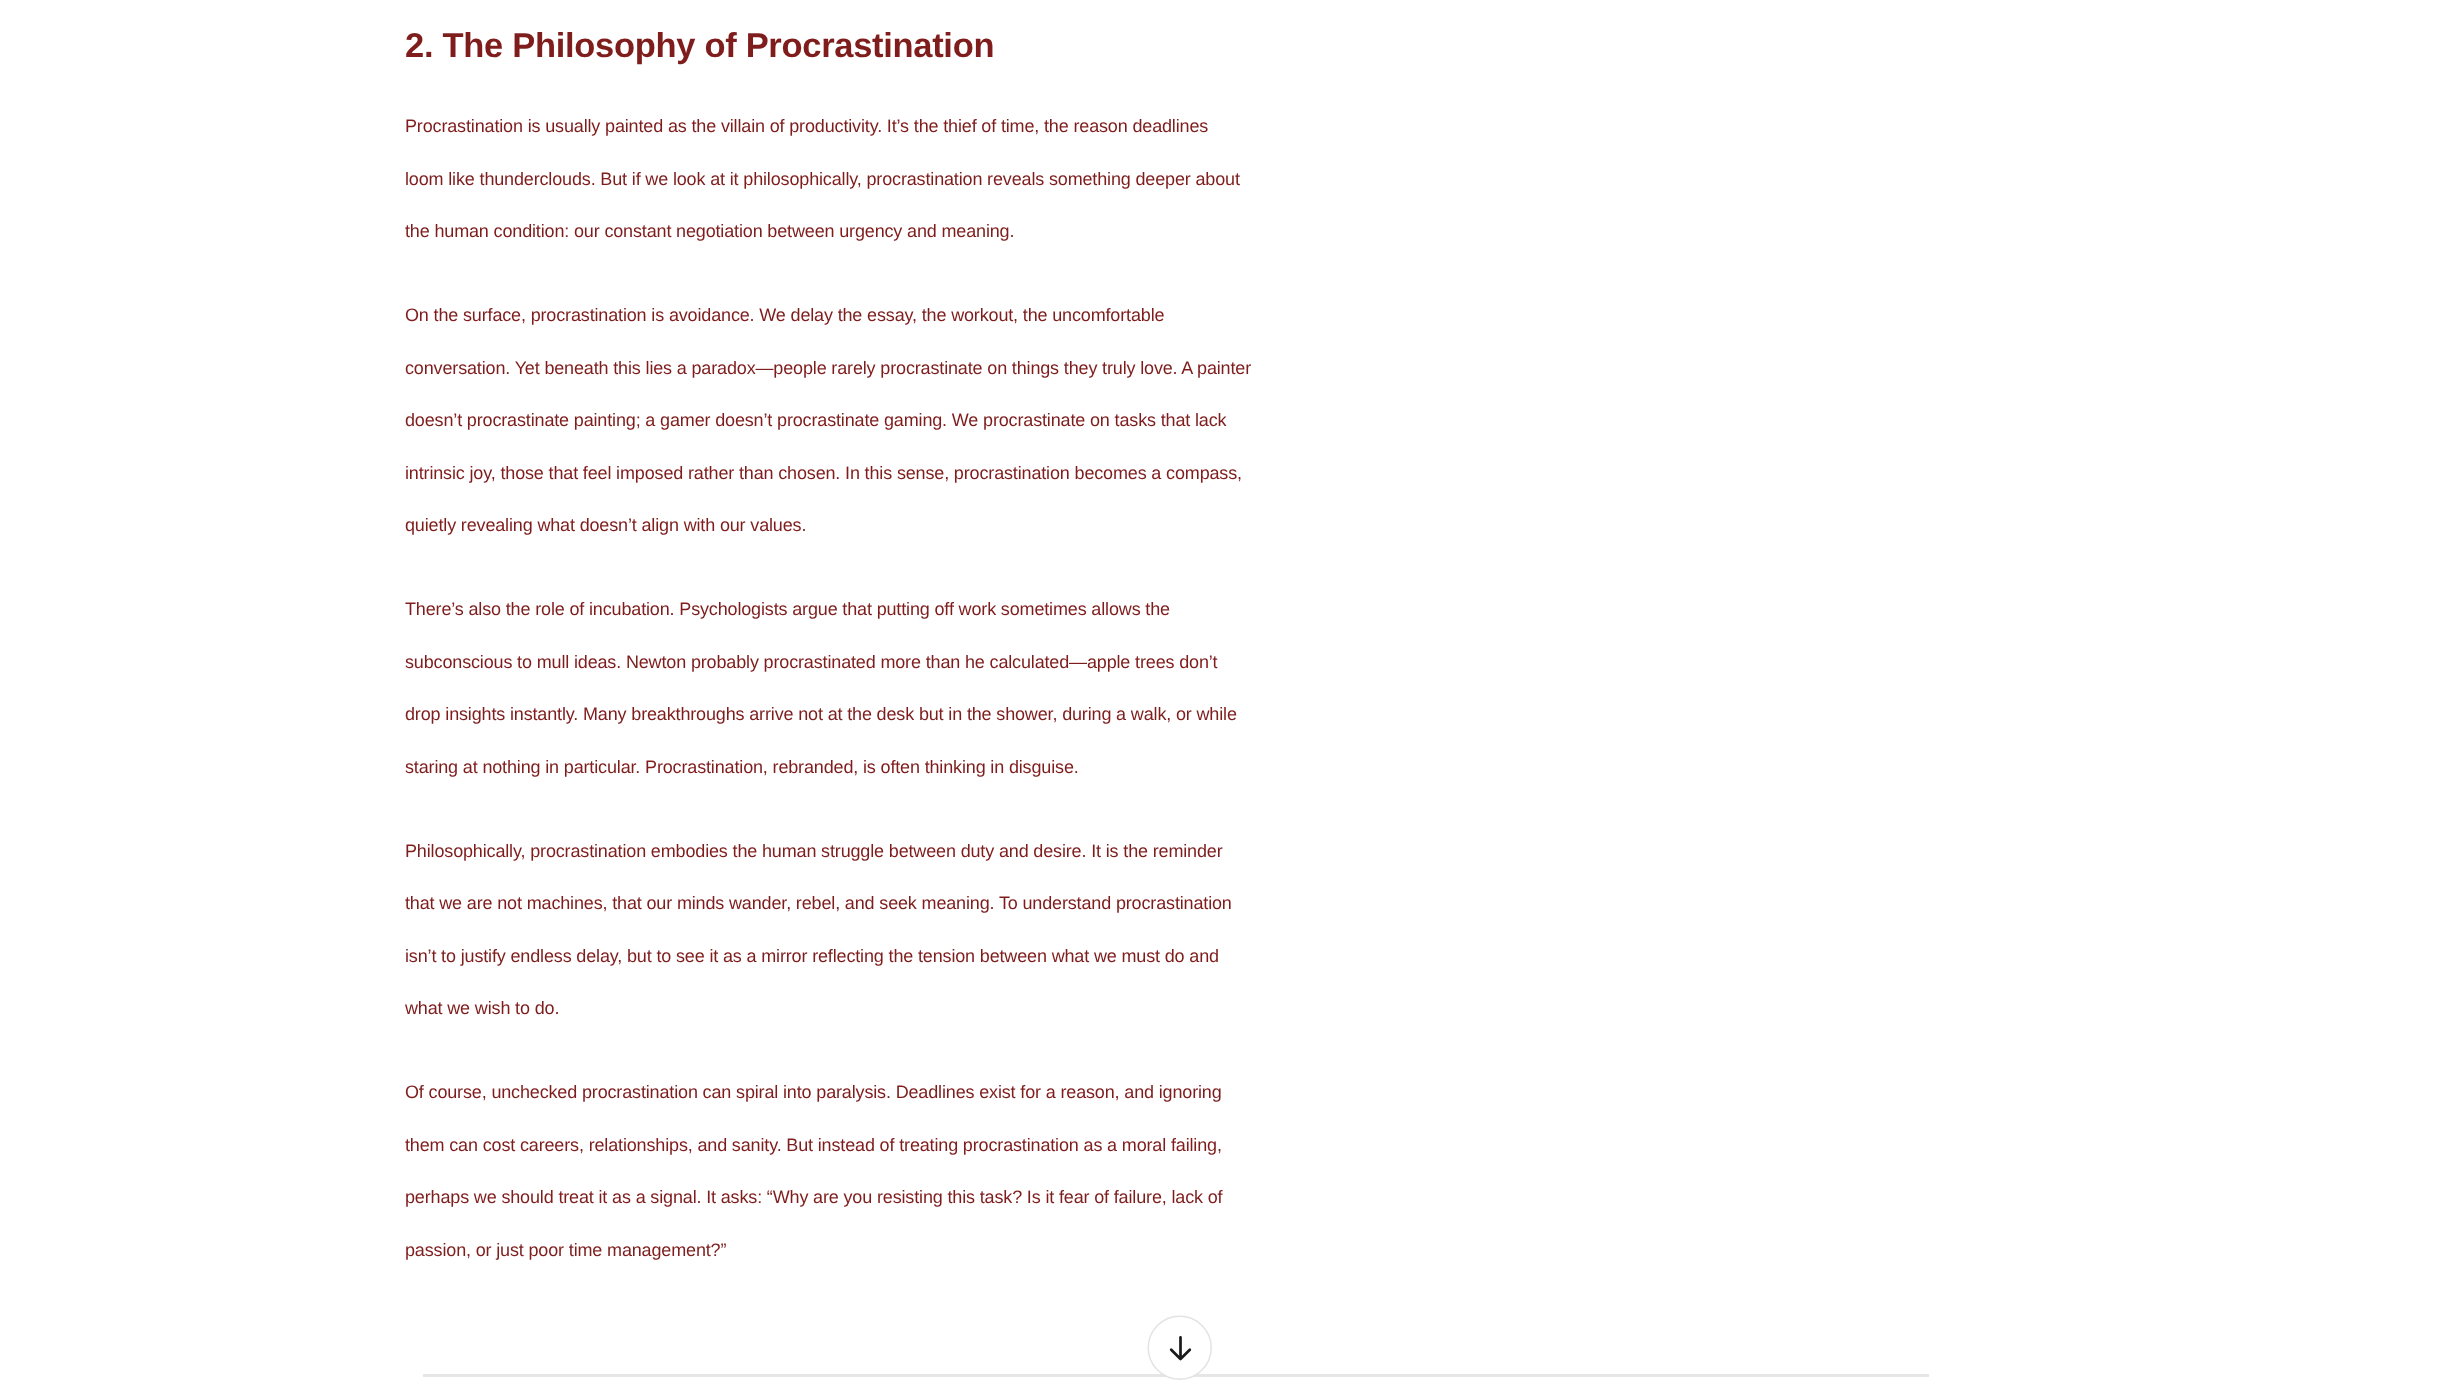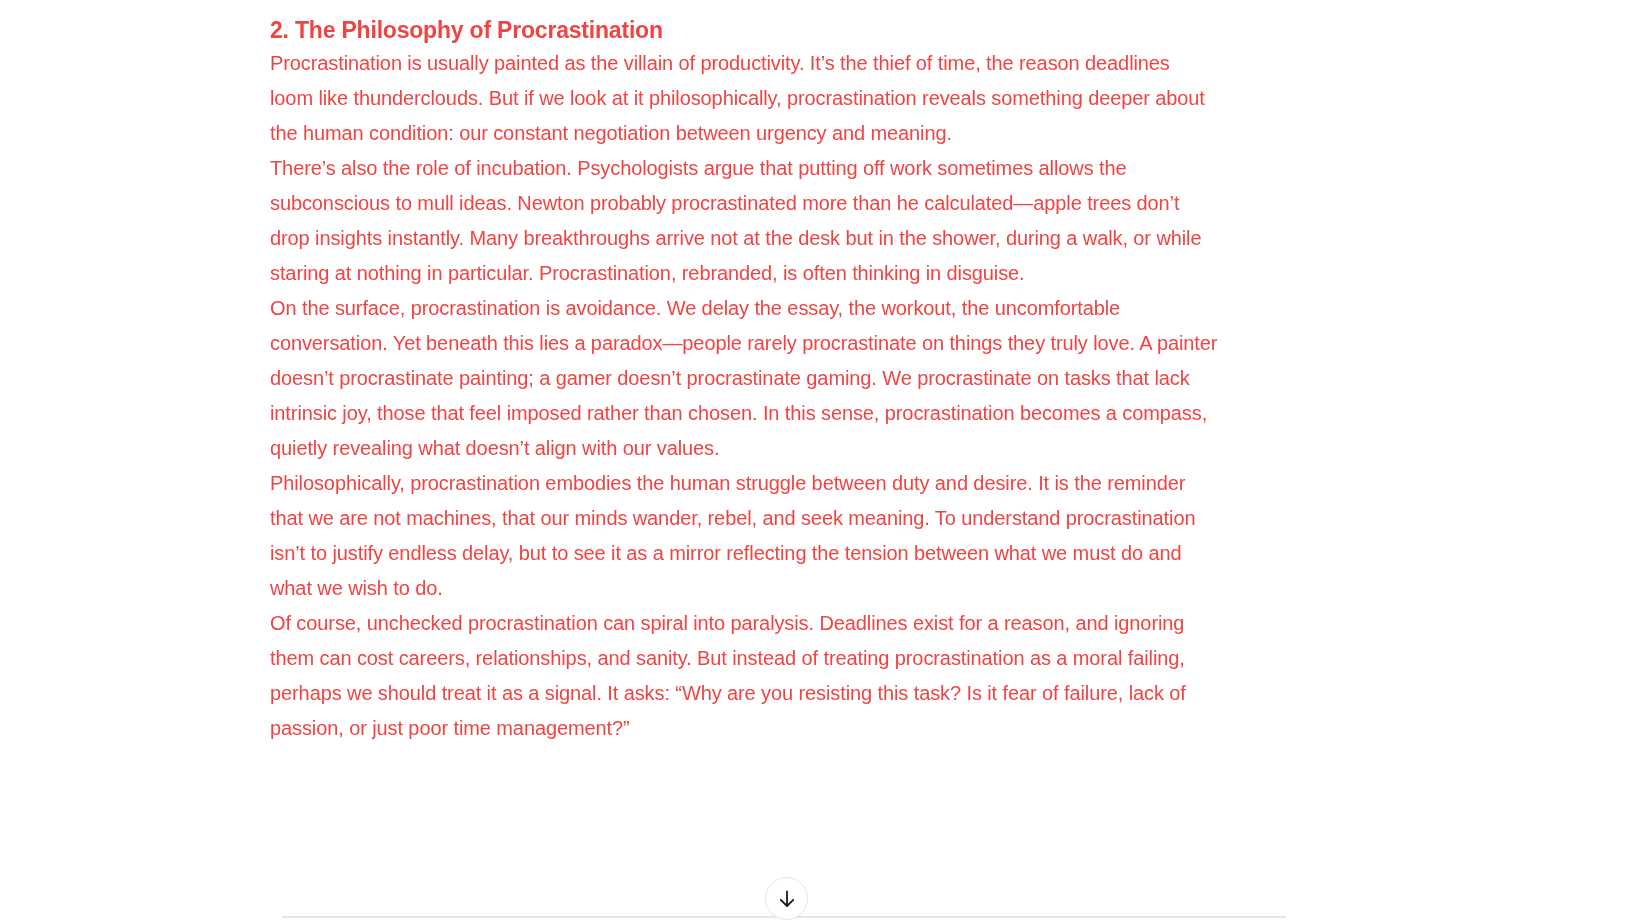--- a/index.html
+++ b/index.html
@@ -14,32 +14,33 @@
     position: relative;
     width: 1631px;
     height: 920px;
     background: #ffffff;
   }
   .message {
     position: absolute;
     left: 270px;
     top: 0;
     width: 1050px;
-    color: #ef4444;
+    color: #7f1d1d;
   }
   .message h2 {
     font-size: 23px;
     line-height: 32px;
     font-weight: 700;
     margin-top: 14px;
     letter-spacing: -0.2px;
   }
   .message p {
-    font-size: 20px;
+    font-size: 12px;
     line-height: 35px;
+    margin-top: 21px;
     white-space: pre-line;
     letter-spacing: -0.1px;
   }
   .divider {
     position: absolute;
     left: 282px;
     top: 916px;
     width: 1004px;
     height: 2px;
     background: #e6e6e6;
@@ -65,29 +66,29 @@
 </head>
 <body>
 
 <div class="page">
 
   <div class="message">
     <h2>2. The Philosophy of Procrastination</h2>
     <p>Procrastination is usually painted as the villain of productivity. It’s the thief of time, the reason deadlines
 loom like thunderclouds. But if we look at it philosophically, procrastination reveals something deeper about
 the human condition: our constant negotiation between urgency and meaning.</p>
-    <p>There’s also the role of incubation. Psychologists argue that putting off work sometimes allows the
-subconscious to mull ideas. Newton probably procrastinated more than he calculated—apple trees don’t
-drop insights instantly. Many breakthroughs arrive not at the desk but in the shower, during a walk, or while
-staring at nothing in particular. Procrastination, rebranded, is often thinking in disguise.</p>
     <p>On the surface, procrastination is avoidance. We delay the essay, the workout, the uncomfortable
 conversation. Yet beneath this lies a paradox—people rarely procrastinate on things they truly love. A painter
 doesn’t procrastinate painting; a gamer doesn’t procrastinate gaming. We procrastinate on tasks that lack
 intrinsic joy, those that feel imposed rather than chosen. In this sense, procrastination becomes a compass,
 quietly revealing what doesn’t align with our values.</p>
+    <p>There’s also the role of incubation. Psychologists argue that putting off work sometimes allows the
+subconscious to mull ideas. Newton probably procrastinated more than he calculated—apple trees don’t
+drop insights instantly. Many breakthroughs arrive not at the desk but in the shower, during a walk, or while
+staring at nothing in particular. Procrastination, rebranded, is often thinking in disguise.</p>
     <p>Philosophically, procrastination embodies the human struggle between duty and desire. It is the reminder
 that we are not machines, that our minds wander, rebel, and seek meaning. To understand procrastination
 isn’t to justify endless delay, but to see it as a mirror reflecting the tension between what we must do and
 what we wish to do.</p>
     <p>Of course, unchecked procrastination can spiral into paralysis. Deadlines exist for a reason, and ignoring
 them can cost careers, relationships, and sanity. But instead of treating procrastination as a moral failing,
 perhaps we should treat it as a signal. It asks: “Why are you resisting this task? Is it fear of failure, lack of
 passion, or just poor time management?”</p>
   </div>
 

